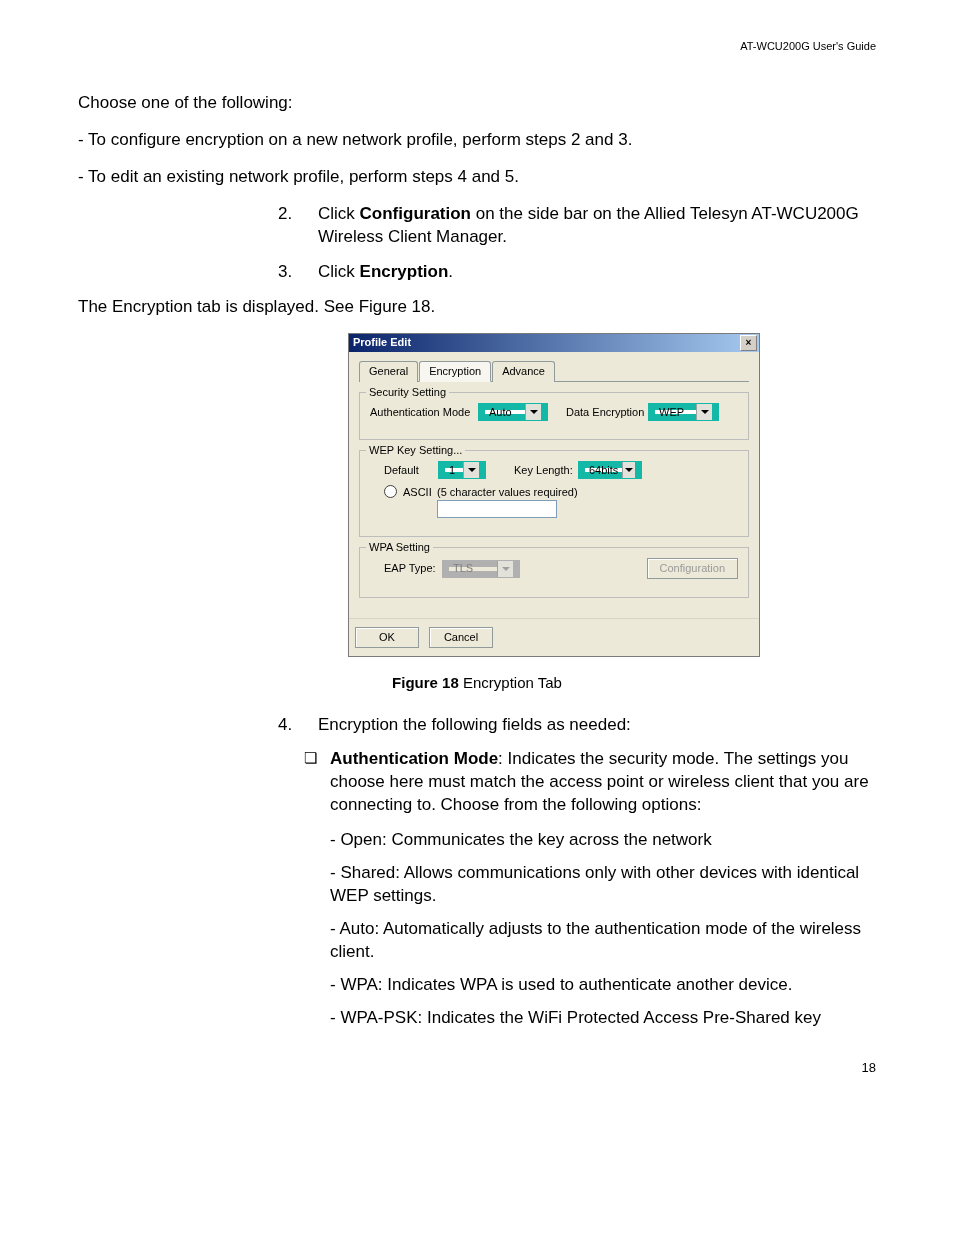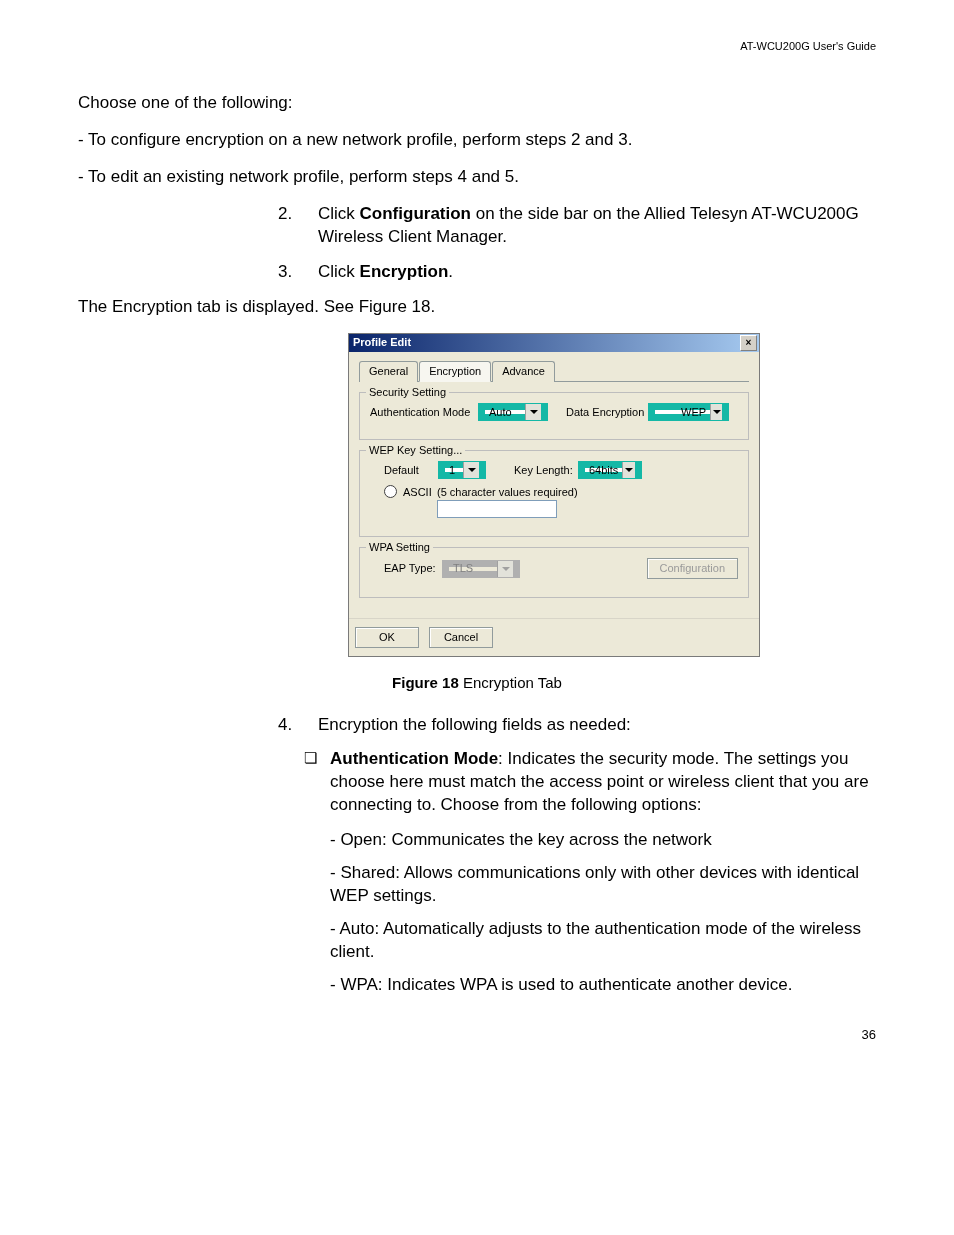--- a/index.html
+++ b/index.html
@@ -242,21 +242,21 @@
 
           <div class="groupbox">
             <span class="legend">Security Setting</span>
             <div class="row">
               <span class="lbl" style="width:108px;">Authentication Mode</span>
               <div class="select" style="width:70px;">
                 <span class="sel-text">Auto</span>
                   <span class="sel-btn"></span>
               </div>
               <span class="lbl" style="margin-left:18px; width:82px;">Data Encryption</span>
-              <div class="select" style="width:81px;padding-left:22px;">
+              <div class="select" style="width:71px;">
                 <span class="sel-text">WEP</span>
                   <span class="sel-btn"></span>
               </div>
             </div>
           </div>
 
           <div class="groupbox" style="">
             <span class="legend">WEP Key Setting...</span>
             <div class="row">
               <span class="lbl" style="width:54px; margin-left:14px;">Default</span>
@@ -314,16 +314,17 @@
       <div class="bullet">❏</div>
       <div class="bullet-body">
         <b>Authentication Mode</b><span>: Indicates the security mode. The settings you choose here must match the access point or wireless client that you are connecting to. Choose from the following options:</span>
       </div>
     </div>
 
     <p class="para sub">- Open: Communicates the key across the network</p>
     <p class="para sub">- Shared: Allows communications only with other devices with identical WEP settings.</p>
     <p class="para sub">- Auto: Automatically adjusts to the authentication mode of the wireless client.</p>
     <p class="para sub">- WPA: Indicates WPA is used to authenticate another device.</p>
+    <p class="para sub">- WPA-PSK: Indicates the WiFi Protected Access Pre-Shared key</p>
   </div>
 
-  <div class="pagenum">36</div>
+  <div class="pagenum">18</div>
 </div>
 
 </body></html>

